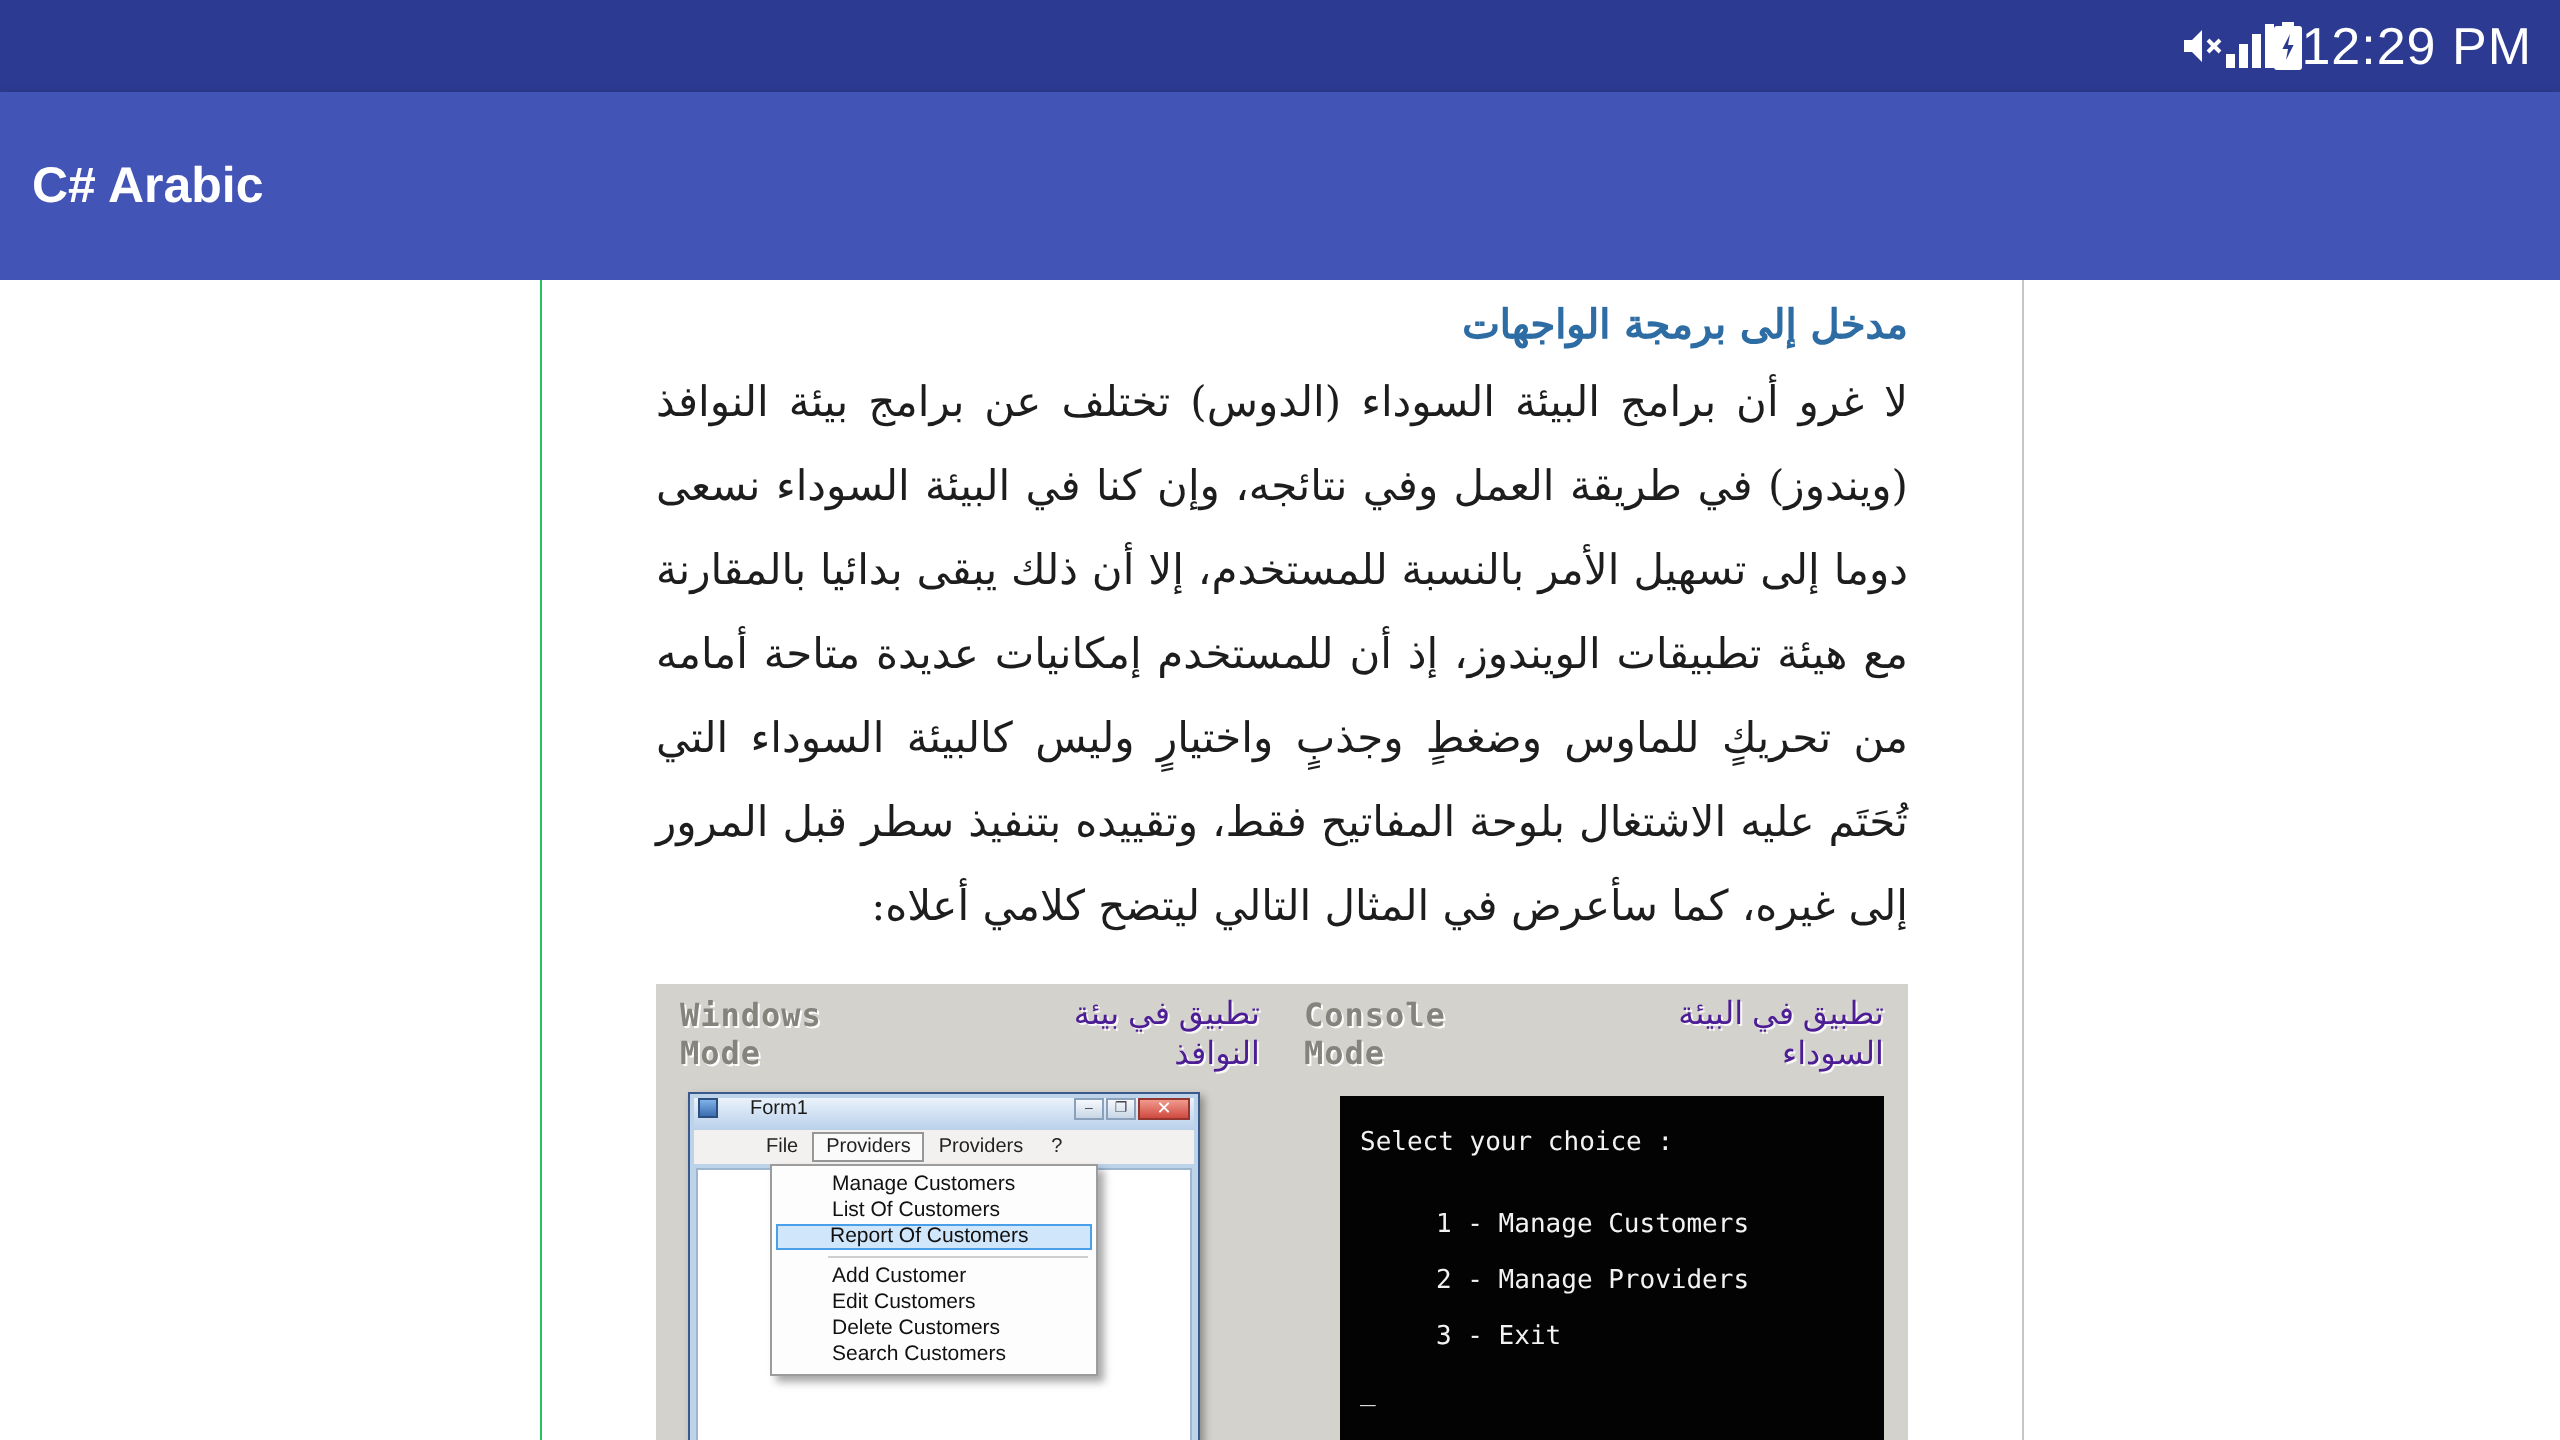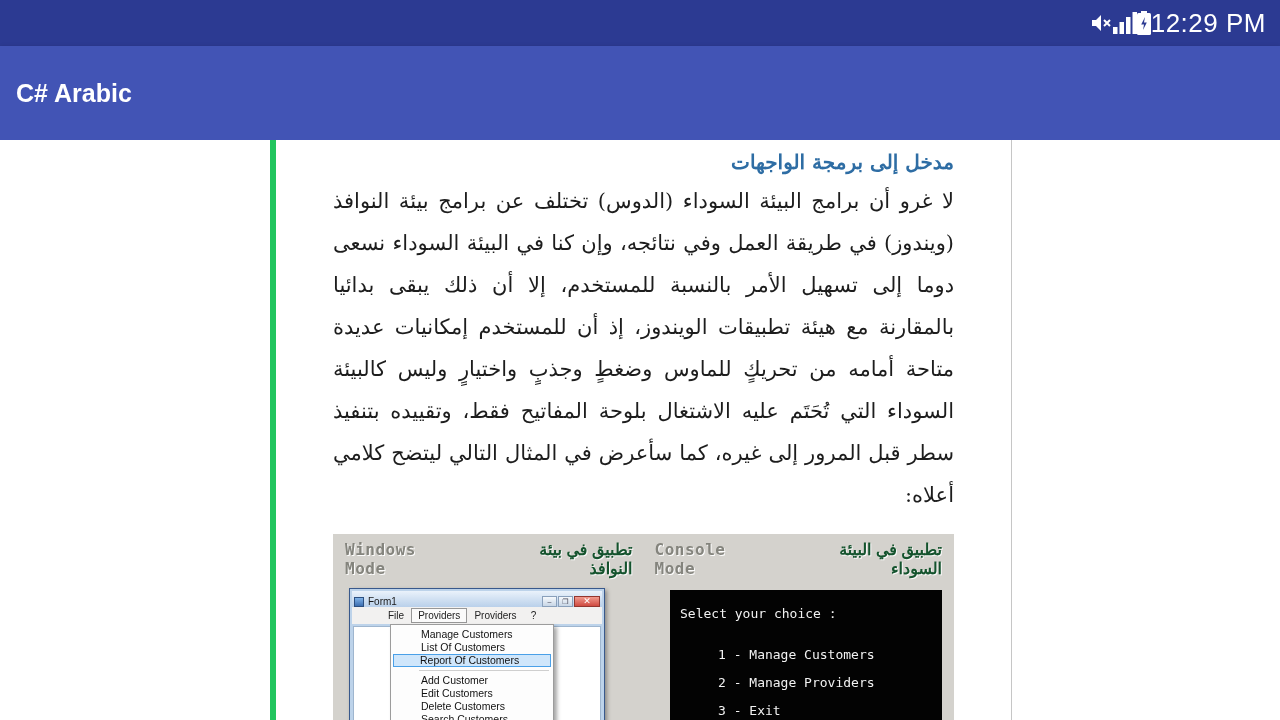--- a/index.html
+++ b/index.html
@@ -16,45 +16,45 @@
   
   .app-bar { position:absolute; left:0; top:46px; width:1280px; height:94px;
              background:#4254b5; display:flex; align-items:center;
              box-shadow:0 2px 5px rgba(0,0,0,0.25); }
   .app-title { color:#ffffff; font-size:25px; font-weight:bold; margin-left:16px; }
 
   
   .doc-area { position:absolute; left:0; top:140px; width:1280px; height:580px;
               background:#ffffff; }
   .page { position:absolute; left:270px; top:0; width:742px; height:580px;
-          background:#ffffff; border-left:6px solid #22c55e; border-right:1px solid #c6c6c6;
+          background:#ffffff; border-left:1px solid #22c55e; border-right:1px solid #c6c6c6;
           padding:10px 57px 0 57px; }
 
   .heading { direction:rtl; text-align:right; color:#2e6da4; font-weight:bold;
              font-size:20px; font-family:"DejaVu Serif", serif; margin-bottom:6px; }
   .para { direction:rtl; text-align:justify; font-size:21px; line-height:42px;
           color:#1d1d1d; font-family:"DejaVu Serif", serif; }
 
   
   .figure { margin-top:18px; background:#d4d2cd; padding:8px 10px 20px 10px;
             height:300px; display:flex; gap:18px; }
   .fig-col { flex:1; position:relative; }
   .fig-title-row { display:flex; justify-content:space-between; align-items:center;
                    height:34px; padding:0 2px;gap:36px; }
   .fig-title-en { font-family:"DejaVu Sans Mono", monospace; font-weight:bold;
                   font-size:16px; color:#84847d; letter-spacing:0.5px;
                   text-shadow:1px 1px 0 rgba(255,255,255,0.95); }
-  .fig-title-ar { direction:rtl; font-weight:bold; font-size:16px; color:#14532d;
+  .fig-title-ar { direction:rtl; font-weight:normal; font-size:16px; color:#4c1d95;
                   text-shadow:1px 1px 0 rgba(255,255,255,0.85);text-align:right; }
 
   
   .win { position:relative; width:256px; height:206px; margin:12px 0 0 6px;
          background:#bdd3ea; border:1px solid #39598c; padding:2px;
          box-shadow:2px 2px 4px rgba(0,0,0,0.35); }
-  .win-titlebar { height:16px; display:flex; align-items:flex-end; gap:4px;
+  .win-titlebar { height:16px; display:flex; align-items:flex-start; gap:16px;
                   background:linear-gradient(#eaf2fb,#b9d0ea); padding:0 2px;
                   font-size:10px; color:#1a1a1a; }
   .form-icon { width:10px; height:10px; background:linear-gradient(#7fb2e8,#3c6eb0);
                border:1px solid #2c4f80; }
   .win-controls { margin-left:auto; display:flex; gap:1px; }
   .wbtn { width:15px; height:11px; border:1px solid #8aa0bb; font-size:7px;
           line-height:9px; text-align:center; color:#445;
           background:linear-gradient(#f6f9fc,#c8d6e6); }
   .wbtn.close { width:26px; border:1px solid #93362f; color:#fff; font-size:9px;
                 background:linear-gradient(#f19a8e,#cf4a40); }

